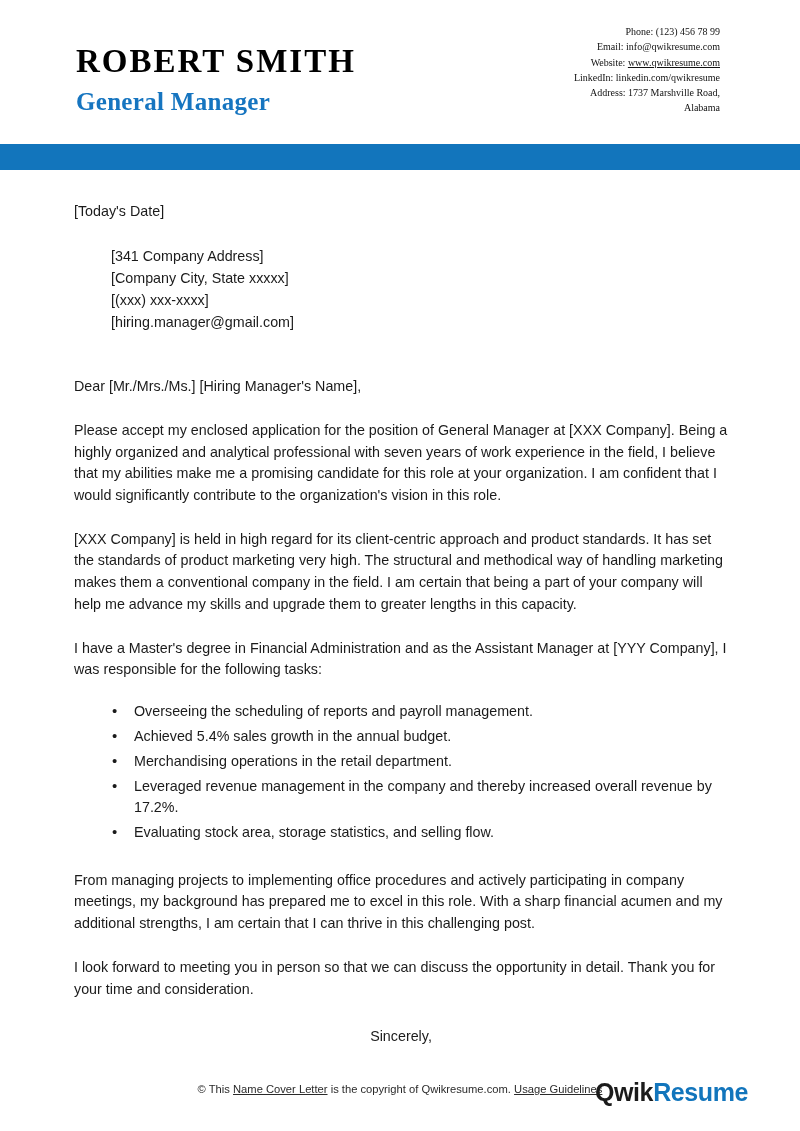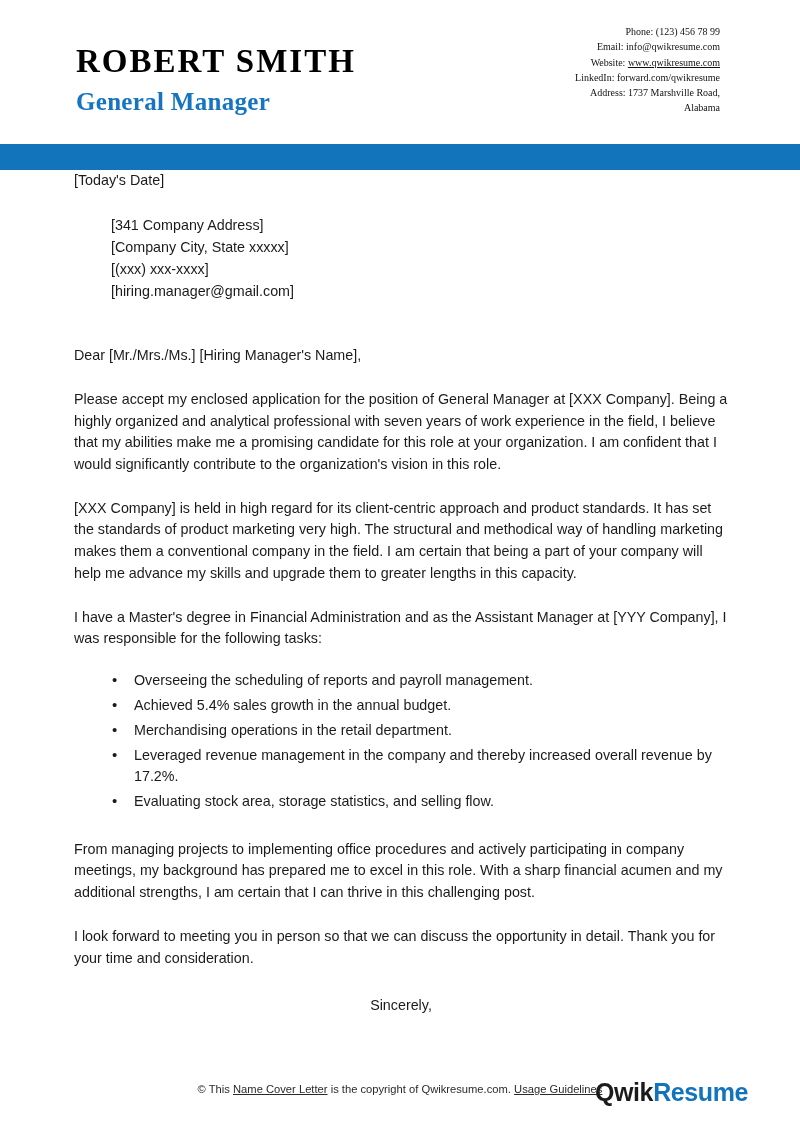--- a/index.html
+++ b/index.html
@@ -73,20 +73,21 @@
 
   
   .letter-body {
     padding: 0 72px 0 74px;
     box-sizing: border-box;
     font-size: 14.3px;
     line-height: 1.52;
     color: #1b1b1b;
   }
   .block-date {
+    margin-top: 31px;
   }
   .address-block {
     margin-top: 22px;
   }
   .address-block div {
     line-height: 1.55;
     margin-left: 37px;
   }
   .salutation {
     margin-top: 43px;
@@ -184,21 +185,21 @@
     <div class="contact-line">
       <span>Phone: </span><span>(123) 456 78 99</span>
     </div>
     <div class="contact-line">
       <span>Email: </span><span>info@qwikresume.com</span>
     </div>
     <div class="contact-line">
       <span>Website: </span><span class="contact-link">www.qwikresume.com</span>
     </div>
     <div class="contact-line">
-      <span>LinkedIn: </span><span>forward.com/qwikresume</span>
+      <span>LinkedIn: </span><span>linkedin.com/qwikresume</span>
     </div>
     <div class="contact-line">
       <span>Address: </span><span>1737 Marshville Road,</span>
     </div>
     <div class="contact-line">Alabama</div>
   </div>
 </div>
 
 <div class="blue-bar"></div>
 

